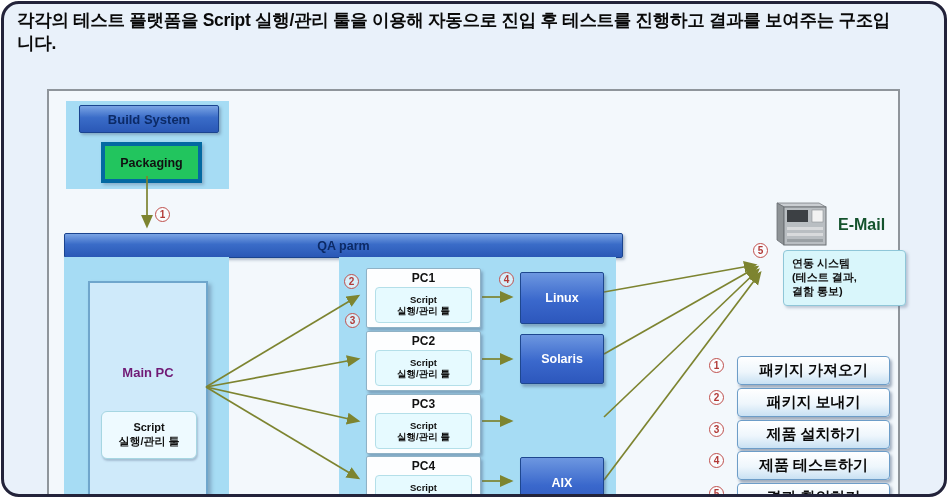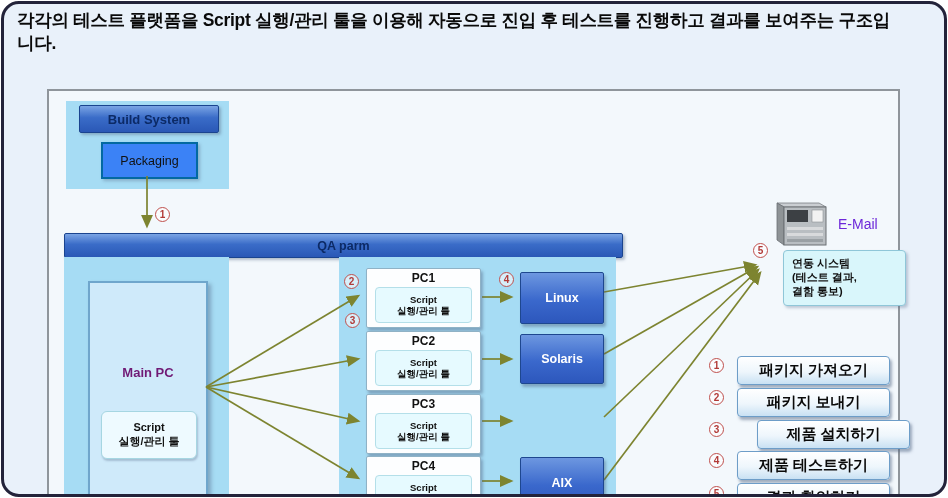--- a/index.html
+++ b/index.html
@@ -9,22 +9,22 @@
   .desc{position:absolute;left:13px;top:5px;width:890px;font-size:17.5px;font-weight:bold;
         color:#0a0a0a;line-height:1.32;letter-spacing:-0.3px;}
   .panel{position:absolute;left:43px;top:85px;width:849px;height:412px;background:#f3f8fc;
          border:2px solid #8f959b;}
   .abs{position:absolute;}
   .colbg{background:#a6dcf4;}
   .bluebar{background:linear-gradient(180deg,#7aa4e4 0%,#3a6cc8 45%,#2a58b6 100%);
            border:1px solid #1a448f;border-radius:2px;color:#0c2a66;font-weight:bold;
            display:flex;align-items:center;justify-content:center;
            box-shadow:2px 2px 3px rgba(90,110,140,.45);}
-  .whitebox{background:#3b82f6;border:2px solid #0369a1;display:flex;align-items:center;
-            justify-content:center;font-weight:normal;color:#111;
+  .whitebox{background:#22c55e;border:4px solid #0369a1;display:flex;align-items:center;
+            justify-content:center;font-weight:bold;color:#111;
             box-shadow:2px 2px 3px rgba(90,110,140,.4);}
   .mainpc{background:#cfeafa;border:2px solid #6fa6cc;box-shadow:3px 3px 4px rgba(80,100,130,.45);}
   .mainpc-label{position:absolute;left:0;top:82px;width:100%;text-align:center;
                 font-size:13px;font-weight:bold;color:#701a75;}
   .tooltag{background:#eefaff;border:1px solid #a6d6e2;border-radius:6px;
            display:flex;flex-direction:column;align-items:center;justify-content:center;
            font-size:11px;font-weight:bold;color:#111;line-height:1.25;
            box-shadow:1px 2px 2px rgba(90,110,140,.35);}
   .pcbox{background:#fdfeff;border:1px solid #8fb2c6;border-radius:2px;
          box-shadow:2px 3px 3px rgba(80,100,130,.45);}
@@ -42,21 +42,21 @@
         color:#b23a37;font-size:10px;font-weight:bold;display:flex;align-items:center;
         justify-content:center;background:rgba(255,255,255,.55);box-sizing:border-box;}
   .infobox{background:#d9f6fb;border:1px solid #8fc6d8;border-radius:4px;
            display:flex;flex-direction:column;justify-content:center;padding-left:8px;
            font-size:11px;font-weight:bold;color:#111;line-height:1.25;
            box-shadow:2px 2px 3px rgba(90,110,140,.35);}
   .stepbtn{background:linear-gradient(180deg,#ffffff 0%,#eef6fc 55%,#c9e1f3 100%);
            border:1px solid #6d9dc8;border-radius:4px;display:flex;align-items:center;
            justify-content:center;font-size:15px;font-weight:bold;color:#0a0a0a;
            box-shadow:2px 3px 3px rgba(80,100,130,.5);}
-  .email-label{font-size:14px;font-weight:normal;color:#6d28d9;}
+  .email-label{font-size:16px;font-weight:bold;color:#14532d;}
   svg.flow{position:absolute;left:0;top:0;pointer-events:none;}
 </style>
 </head>
 <body>
 
 <div class="screen">
   <div class="card">
 
     <div class="desc">각각의 테스트 플랫폼을 Script 실행/관리 툴을 이용해 자동으로 진입 후 테스트를 진행하고 결과를 보여주는 구조입니다.</div>
 
@@ -157,21 +157,21 @@
     <div class="abs numc" style="left:495px;top:268px;">4</div>
     <div class="abs numc" style="left:749px;top:239px;">5</div>
 
     <div class="abs numc" style="left:705px;top:354px;">1</div>
     <div class="abs stepbtn" style="left:733px;top:352px;width:151px;height:27px;">패키지 가져오기</div>
 
     <div class="abs numc" style="left:705px;top:386px;">2</div>
     <div class="abs stepbtn" style="left:733px;top:384px;width:151px;height:27px;">패키지 보내기</div>
 
     <div class="abs numc" style="left:705px;top:418px;">3</div>
-    <div class="abs stepbtn" style="left:733px;top:416px;width:151px;height:27px;margin-left:20px;">제품 설치하기</div>
+    <div class="abs stepbtn" style="left:733px;top:416px;width:151px;height:27px;">제품 설치하기</div>
 
     <div class="abs numc" style="left:705px;top:449px;">4</div>
     <div class="abs stepbtn" style="left:733px;top:447px;width:151px;height:27px;">제품 테스트하기</div>
 
     <div class="abs numc" style="left:705px;top:482px;">5</div>
     <div class="abs stepbtn" style="left:733px;top:479px;width:151px;height:27px;">결과 확인하기</div>
 
   </div>
 </div>
 

